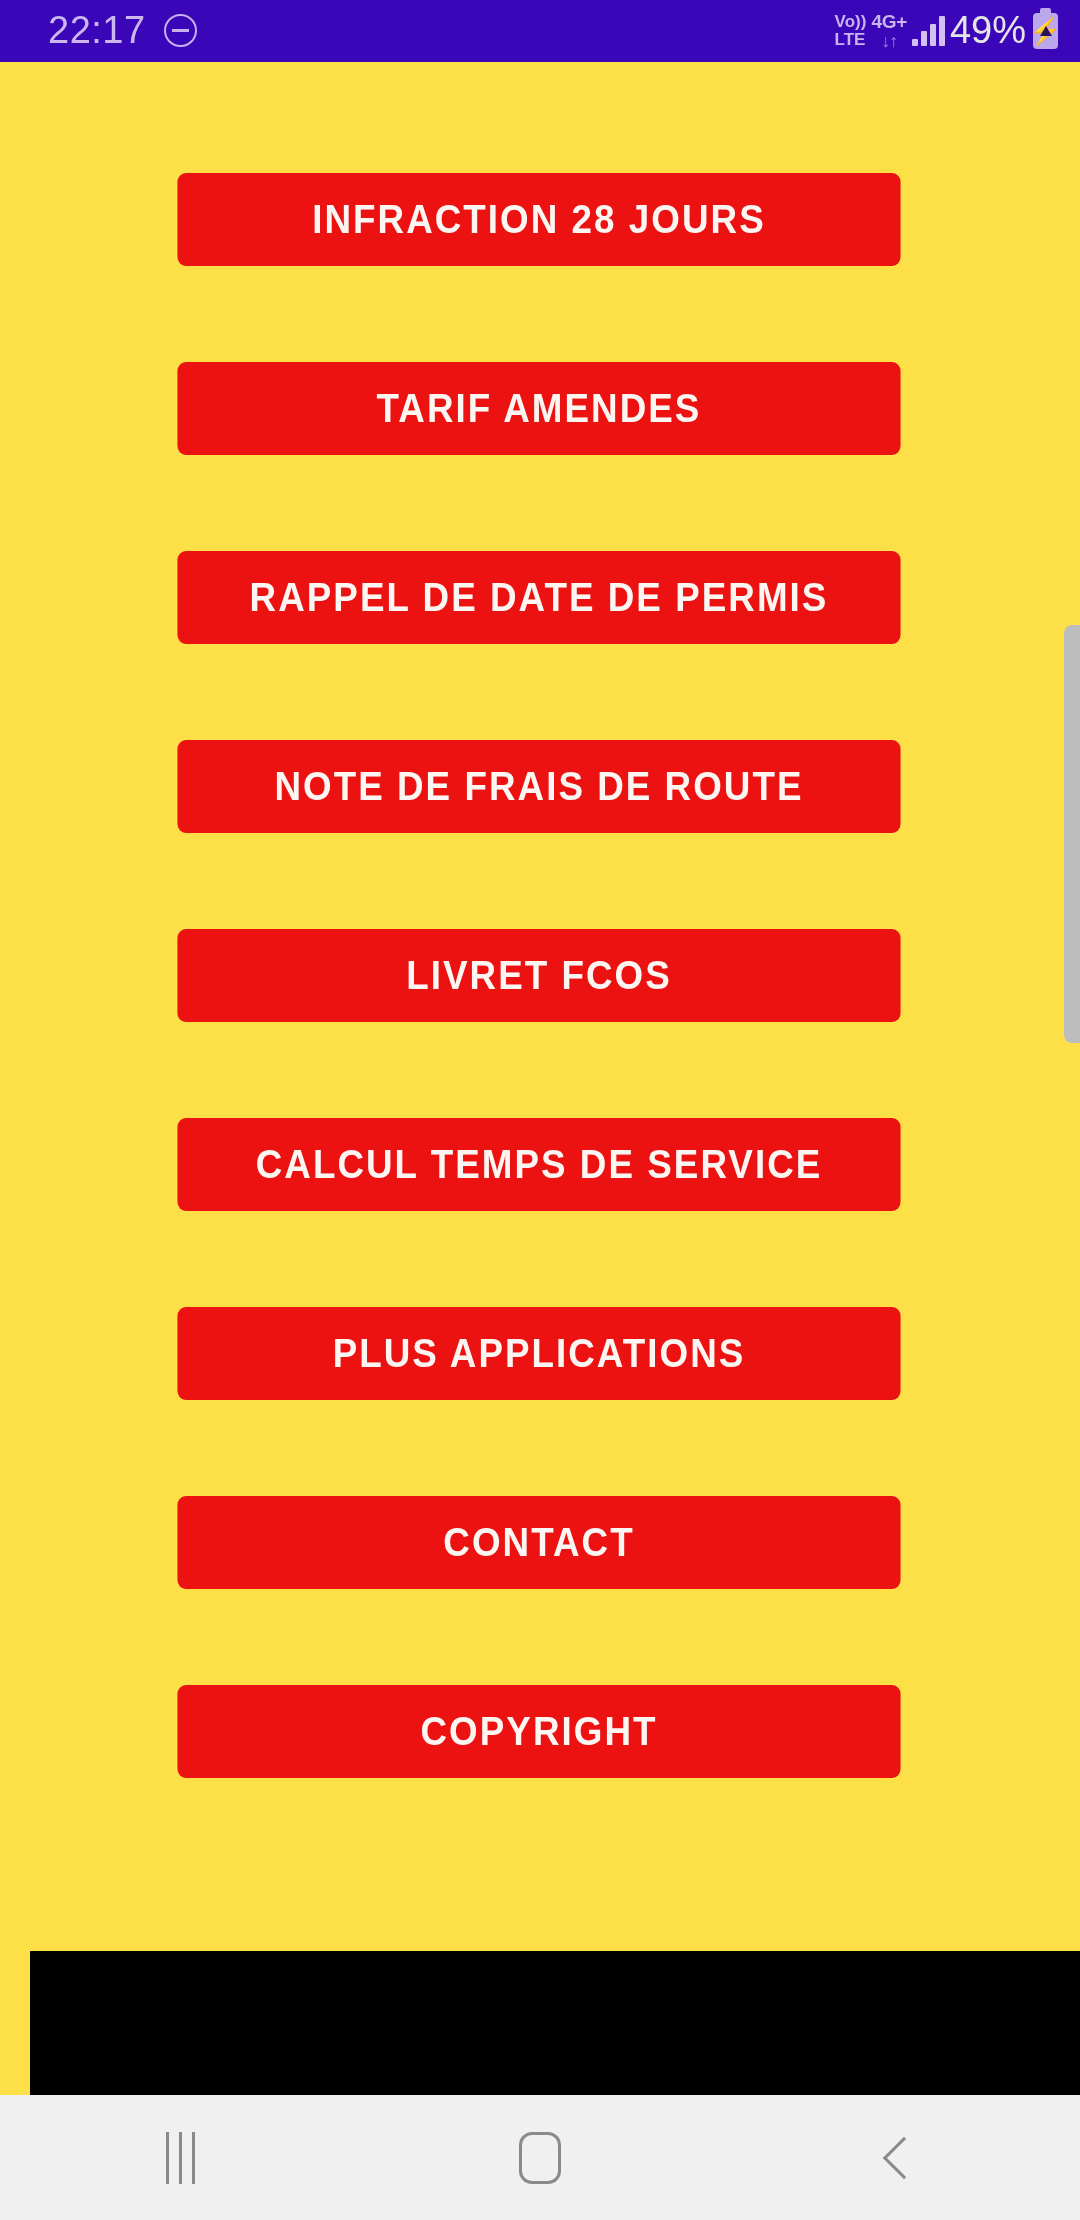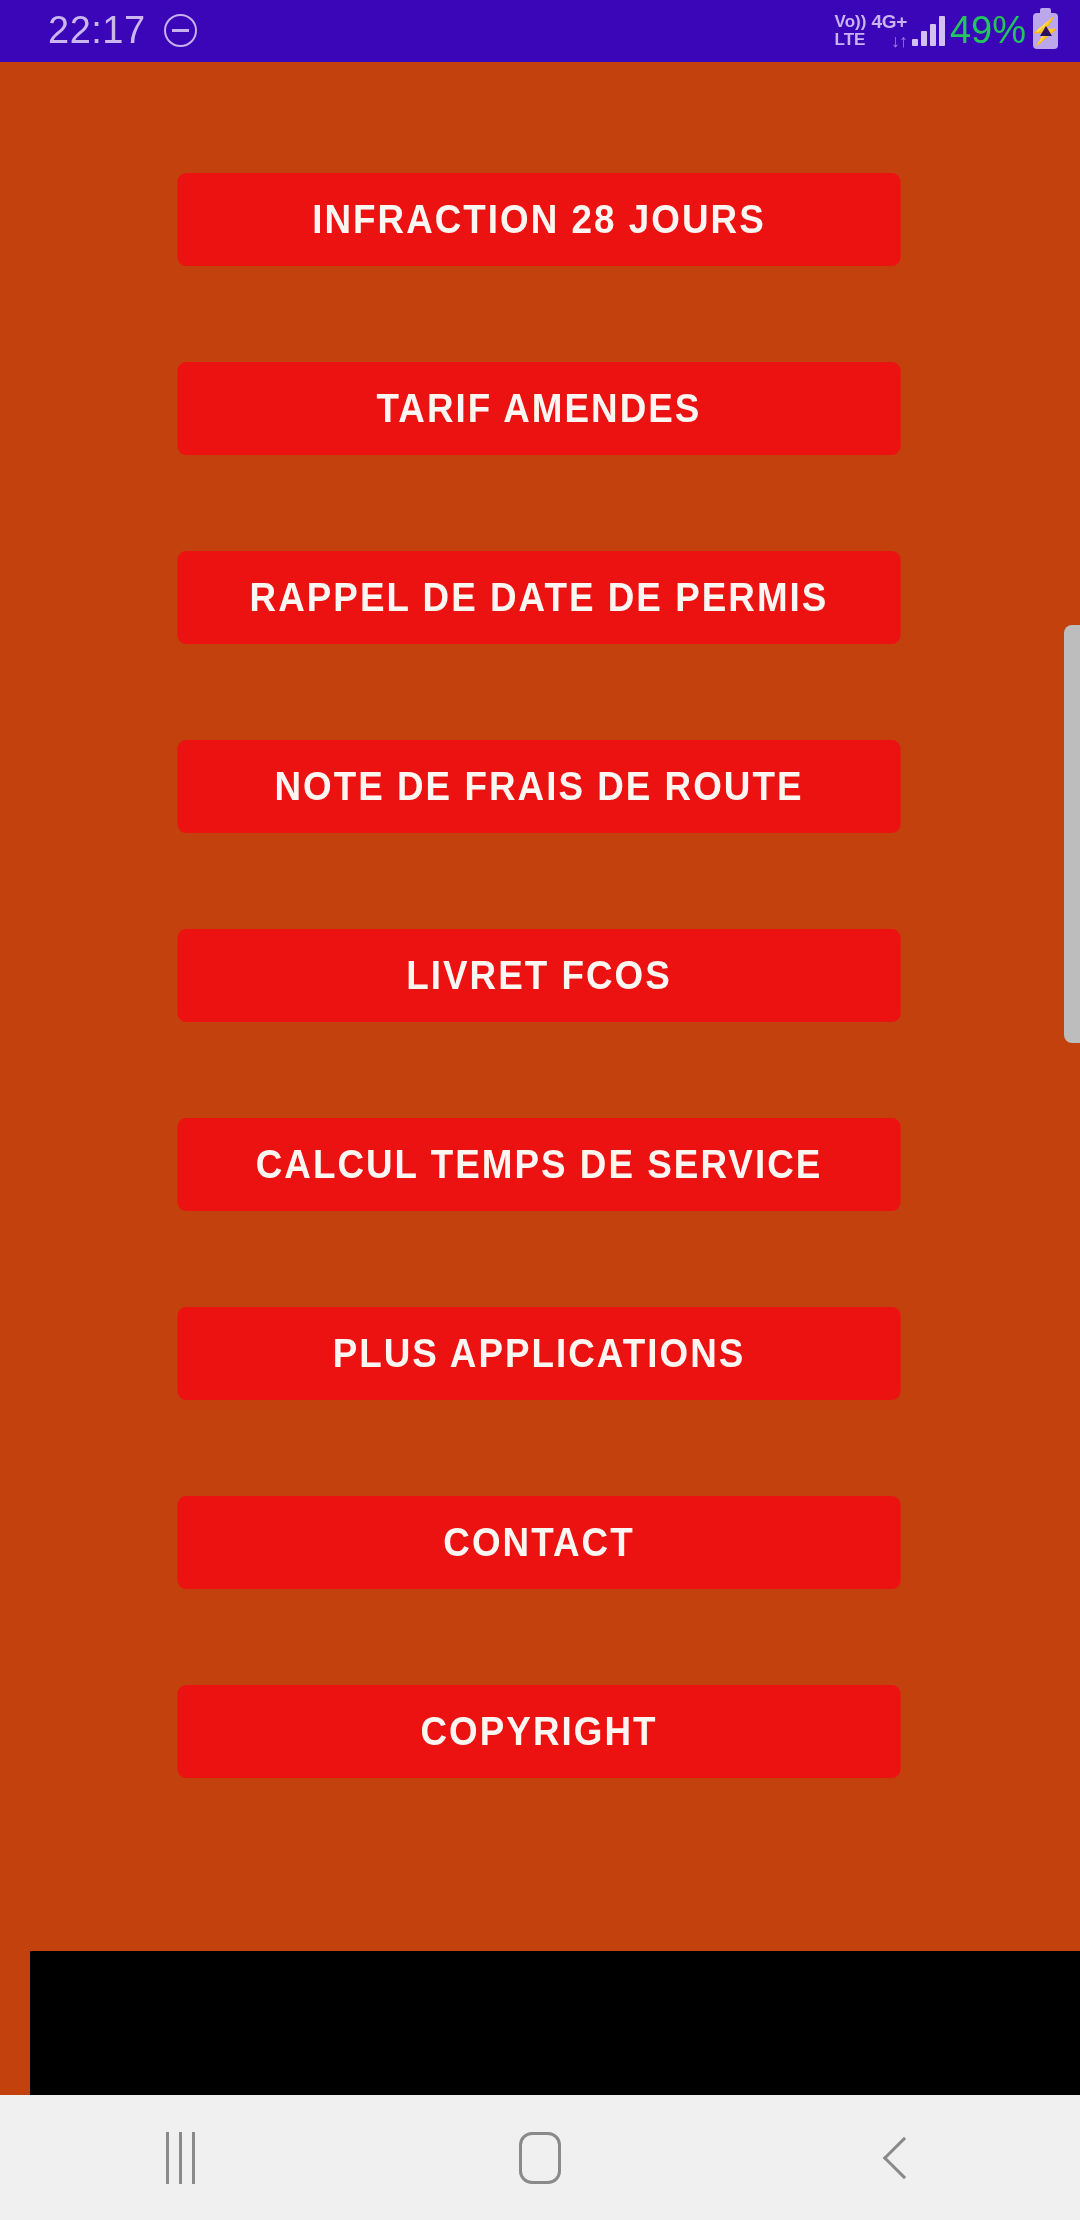--- a/index.html
+++ b/index.html
@@ -48,21 +48,21 @@
   .sb-right { display:flex; align-items:center; gap:5px; }
 
   .volte {
     color:#C9B4F0;
     font-size:17px; font-weight:bold;
     line-height:18px;
     text-align:left;
   }
   .net-block {
     display:flex; flex-direction:column;
-    align-items:flex-end; line-height:1;
+    align-items:center; line-height:1;
   }
   .net-label {
     color:#C9B4F0; font-size:19px; font-weight:bold;
     letter-spacing:-0.3px;
   }
   .net-arrows {
     color:#9E7FE0; font-size:18px;
     letter-spacing:-1px; margin-top:1px;
   }
 
@@ -71,21 +71,21 @@
   }
   .sig-bars i {
     display:block; width:6px; background:#D2C0F3; border-radius:1px;
   }
   .sig-bars i:nth-child(1){ height:7px; }
   .sig-bars i:nth-child(2){ height:15px; }
   .sig-bars i:nth-child(3){ height:22px; }
   .sig-bars i:nth-child(4){ height:30px; }
 
   .batt-pct {
-    color:#22c55e; font-size:38px; letter-spacing:0px;
+    color:#e5e5e5; font-size:38px; letter-spacing:0px;
   }
   .batt-icon {
     position:relative; width:25px; height:36px;
     border-radius:4px; background:#BCA6EC;
     margin-left:2px;
   }
   .batt-icon::before {
     content:""; position:absolute;
     top:-5px; left:7px; width:11px; height:5px;
     background:#BCA6EC; border-radius:2px 2px 0 0;
@@ -103,21 +103,21 @@
   .bolt {
     position:absolute; left:0; top:0; width:100%; height:100%;
     display:flex; align-items:center; justify-content:center;
     color:#1c0a45; font-size:26px; font-weight:bold; line-height:1;
   }
 
   
   #content {
     position:absolute; top:62px; left:0;
     width:1080px; height:2033px;
-    background:#c2410c;
+    background:#fde047;
     overflow:hidden;
   }
 
   .btn-list {
     position:absolute;
     top:111px; left:146px;
     width:786px;
   }
   .menu-btn {
     display:flex; align-items:center; justify-content:center;

